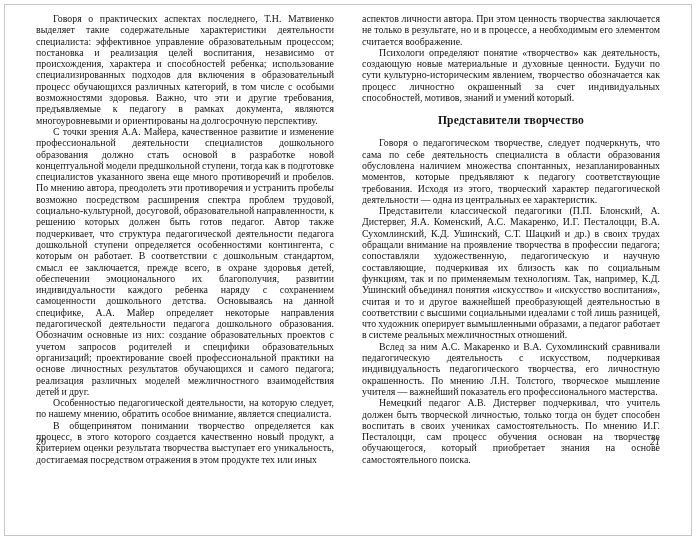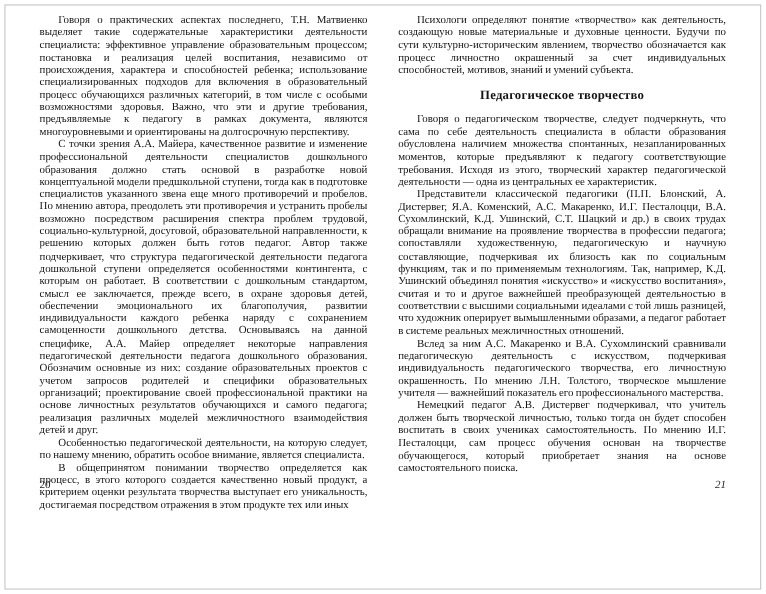--- a/index.html
+++ b/index.html
@@ -66,22 +66,23 @@
       <p>Говоря о практических аспектах последнего, Т.Н. Матвиенко выделяет такие содержательные характеристики деятельности специалиста: эффективное управление образовательным процессом; постановка и реализация целей воспитания, независимо от происхождения, характера и способностей ребенка; использование специализированных подходов для включения в образовательный процесс обучающихся различных категорий, в том числе с особыми возможностями здоровья. Важно, что эти и другие требования, предъявляемые к педагогу в рамках документа, являются многоуровневыми и ориентированы на долгосрочную перспективу.</p>
       <p>С точки зрения А.А. Майера, качественное развитие и изменение профессиональной деятельности специалистов дошкольного образования должно стать основой в разработке новой концептуальной модели предшкольной ступени, тогда как в подготовке специалистов указанного звена еще много противоречий и пробелов. По мнению автора, преодолеть эти противоречия и устранить пробелы возможно посредством расширения спектра проблем трудовой, социально-культурной, досуговой, образовательной направленности, к решению которых должен быть готов педагог. Автор также подчеркивает, что структура педагогической деятельности педагога дошкольной ступени определяется особенностями контингента, с которым он работает. В соответствии с дошкольным стандартом, смысл ее заключается, прежде всего, в охране здоровья детей, обеспечении эмоционального их благополучия, развитии индивидуальности каждого ребенка наряду с сохранением самоценности дошкольного детства. Основываясь на данной специфике, А.А. Майер определяет некоторые направления педагогической деятельности педагога дошкольного образования. Обозначим основные из них: создание образовательных проектов с учетом запросов родителей и специфики образовательных организаций; проектирование своей профессиональной практики на основе личностных результатов обучающихся и самого педагога; реализация различных моделей межличностного взаимодействия детей и друг.</p>
       <p>Особенностью педагогической деятельности, на которую следует, по нашему мнению, обратить особое внимание, является специалиста.</p>
       <p>В общепринятом понимании творчество определяется как процесс, в этого которого создается качественно новый продукт, а критерием оценки результата творчества выступает его уникальность, достигаемая посредством отражения в этом продукте тех или иных</p>
     </div>
     <div class="page-number pn-left">20</div>
   </div>
 
   <div class="page page-right">
     <div class="page-text">
-      <p>Психологи определяют понятие «творчество» как деятельность, создающую новые материальные и духовные ценности. Будучи по сути культурно-историческим явлением, творчество обозначается как процесс личностно окрашенный за счет индивидуальных способностей, мотивов, знаний и умений субъекта.</p>
-      <h2 class="section-heading">Педагогическое творчество</h2>
+      <p class="no-indent">аспектов личности автора. При этом ценность творчества заключается не только в результате, но и в процессе, а необходимым его элементом считается воображение.</p>
+      <p>Психологи определяют понятие «творчество» как деятельность, создающую новые материальные и духовные ценности. Будучи по сути культурно-историческим явлением, творчество обозначается как процесс личностно окрашенный за счет индивидуальных способностей, мотивов, знаний и умений который.</p>
+      <h2 class="section-heading">Представители творчество</h2>
       <p>Говоря о педагогическом творчестве, следует подчеркнуть, что сама по себе деятельность специалиста в области образования обусловлена наличием множества спонтанных, незапланированных моментов, которые предъявляют к педагогу соответствующие требования. Исходя из этого, творческий характер педагогической деятельности — одна из центральных ее характеристик.</p>
       <p>Представители классической педагогики (П.П. Блонский, А. Дистервег, Я.А. Коменский, А.С. Макаренко, И.Г. Песталоцци, В.А. Сухомлинский, К.Д. Ушинский, С.Т. Шацкий и др.) в своих трудах обращали внимание на проявление творчества в профессии педагога; сопоставляли художественную, педагогическую и научную составляющие, подчеркивая их близость как по социальным функциям, так и по применяемым технологиям. Так, например, К.Д. Ушинский объединял понятия «искусство» и «искусство воспитания», считая и то и другое важнейшей преобразующей деятельностью в соответствии с высшими социальными идеалами с той лишь разницей, что художник оперирует вымышленными образами, а педагог работает в системе реальных межличностных отношений.</p>
       <p>Вслед за ним А.С. Макаренко и В.А. Сухомлинский сравнивали педагогическую деятельность с искусством, подчеркивая индивидуальность педагогического творчества, его личностную окрашенность. По мнению Л.Н. Толстого, творческое мышление учителя — важнейший показатель его профессионального мастерства.</p>
       <p>Немецкий педагог А.В. Дистервег подчеркивал, что учитель должен быть творческой личностью, только тогда он будет способен воспитать в своих учениках самостоятельность. По мнению И.Г. Песталоцци, сам процесс обучения основан на творчестве обучающегося, который приобретает знания на основе самостоятельного поиска.</p>
     </div>
     <div class="page-number pn-right">21</div>
   </div>
 
 </div>
 

